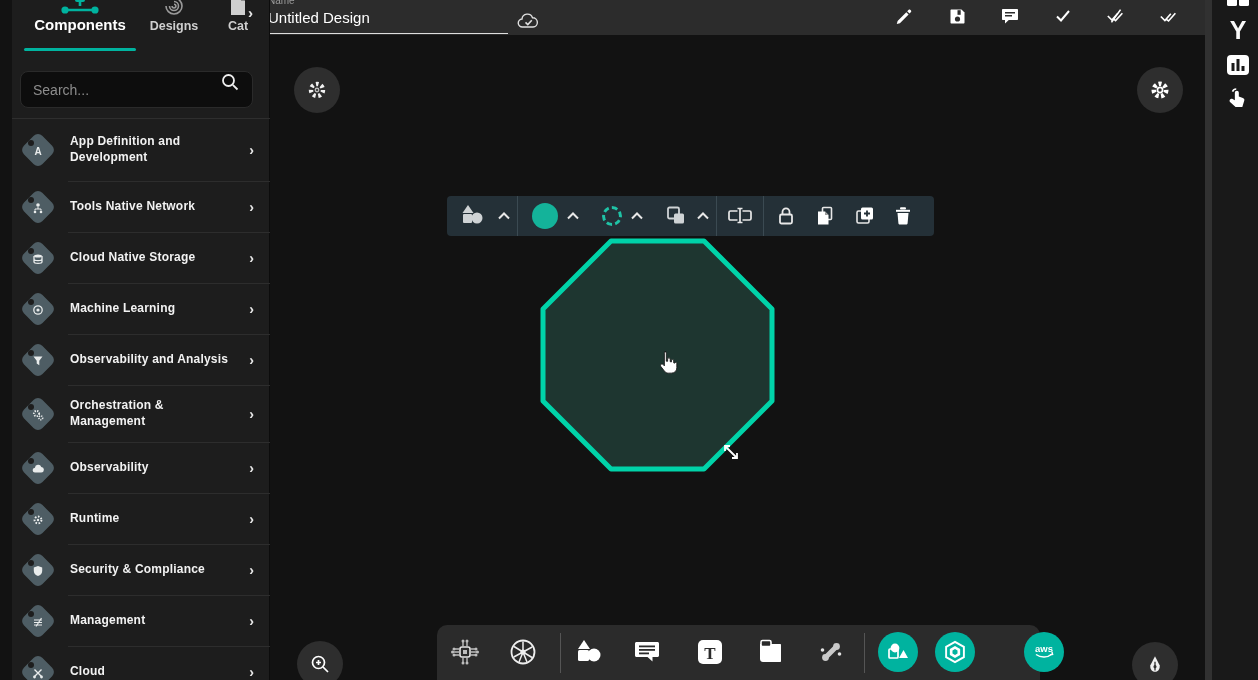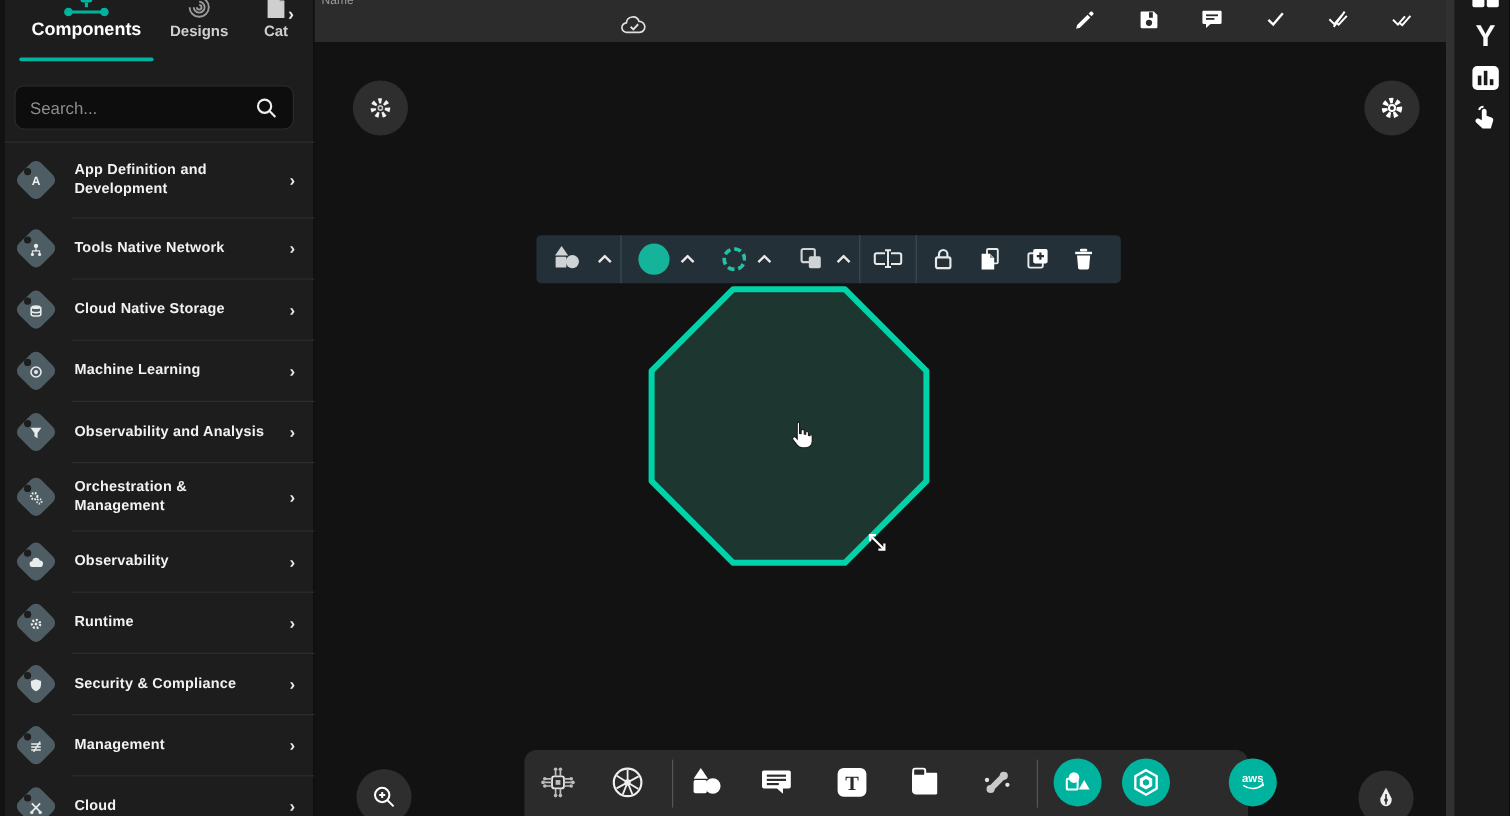--- a/index.html
+++ b/index.html
@@ -1,33 +1,33 @@
 <!DOCTYPE html>
 <html><head>
 <meta charset="utf-8">
 <style>
   *{margin:0;padding:0;box-sizing:border-box}
   html,body{background:#000}
   .app{position:relative;width:1258px;height:680px;background:#121212;overflow:hidden;
        font-family:"Liberation Sans",sans-serif;color:#fff}
 
   
-  .sidebar{position:absolute;left:4px;top:0;width:258px;height:680px;background:#1d1d1d;
+  .sidebar{position:absolute;left:12px;top:0;width:258px;height:680px;background:#1d1d1d;
            border-right:1px solid #0c0c0c;z-index:3}
   .tabs{position:relative;height:56px}
   .tab{position:absolute;display:flex;flex-direction:column;align-items:center;cursor:pointer}
   .tab-components{left:10px;top:-6px;width:116px}
   .tab-components .tab-label{font-size:15px;font-weight:bold;color:#fff;margin-top:2px}
   .tab-designs{left:132px;top:-4px;width:60px}
   .tab-catalog{left:204px;top:-4px;width:44px}
   .tab-dim .tab-label{font-size:12.5px;font-weight:bold;color:#cfcfcf;margin-top:3px}
   .tab-underline{position:absolute;left:12px;top:48px;width:112px;height:3px;background:#00B39F;border-radius:2px}
   .tabs-chevron{position:absolute;left:236px;top:4px;color:#e8e8e8;font-size:15px;font-weight:bold}
   .searchbox{position:absolute;left:8px;top:71px;width:233px;height:37px;background:#0d0d0d;
-             border:1px solid #2a2a2a;border-radius:8px;display:flex;align-items:center;padding:0 12px}
+             border:1px solid #2a2a2a;border-radius:8px;display:flex;padding:0 12px}
   .searchbox input{flex:1;background:transparent;border:none;outline:none;color:#eee;font-size:14px;
                    font-family:"Liberation Sans",sans-serif}
   .searchbox input::placeholder{color:#8d8d8d}
   .cat-list{position:absolute;left:0;top:118px;width:258px;border-top:1px solid #2e2e2e}
   .srow{position:relative;display:flex;align-items:center;padding-left:8px;cursor:pointer}
   .srow + .srow::before{content:'';position:absolute;top:0;left:56px;right:0;height:1px;background:#2d2d2d}
   .srow-label{width:162px;margin-left:14px;font-size:12px;font-weight:bold;letter-spacing:.2px;
               color:#f2f2f2;line-height:1.3}
   .srow-chevron{margin-left:auto;margin-right:16px;color:#e8e8e8;font-size:14px;font-weight:bold}
   .tagicon{position:relative;width:36px;height:36px;flex:0 0 36px}
@@ -282,20 +282,21 @@
         </span>
         <span class="srow-label">Cloud</span>
         <span class="srow-chevron">›</span>
       </div>
     </div>
   </aside>
 
   <header class="topbar">
     <div class="name-wrap">
       <div class="name-label">Name</div>
+      <input class="name-input" value="Untitled Design" style="">
     </div>
     <span class="cloud-sync">
       <svg width="24" height="20" viewBox="0 0 24 20" fill="none" stroke="#e0e0e0" stroke-width="1.4">
         <path d="M6.5 16a4 4 0 0 1-.5-8 5.4 5.4 0 0 1 10.5-1.2A3.6 3.6 0 0 1 17 16z"></path>
         <path d="M9.5 11.3l2.3 2.2 4-4.3" stroke-width="1.6"></path>
       </svg>
     </span>
     <div class="topbar-actions">
       <span class="action-btn">
         <svg width="19" height="19" viewBox="0 0 19 19" fill="#fff">

